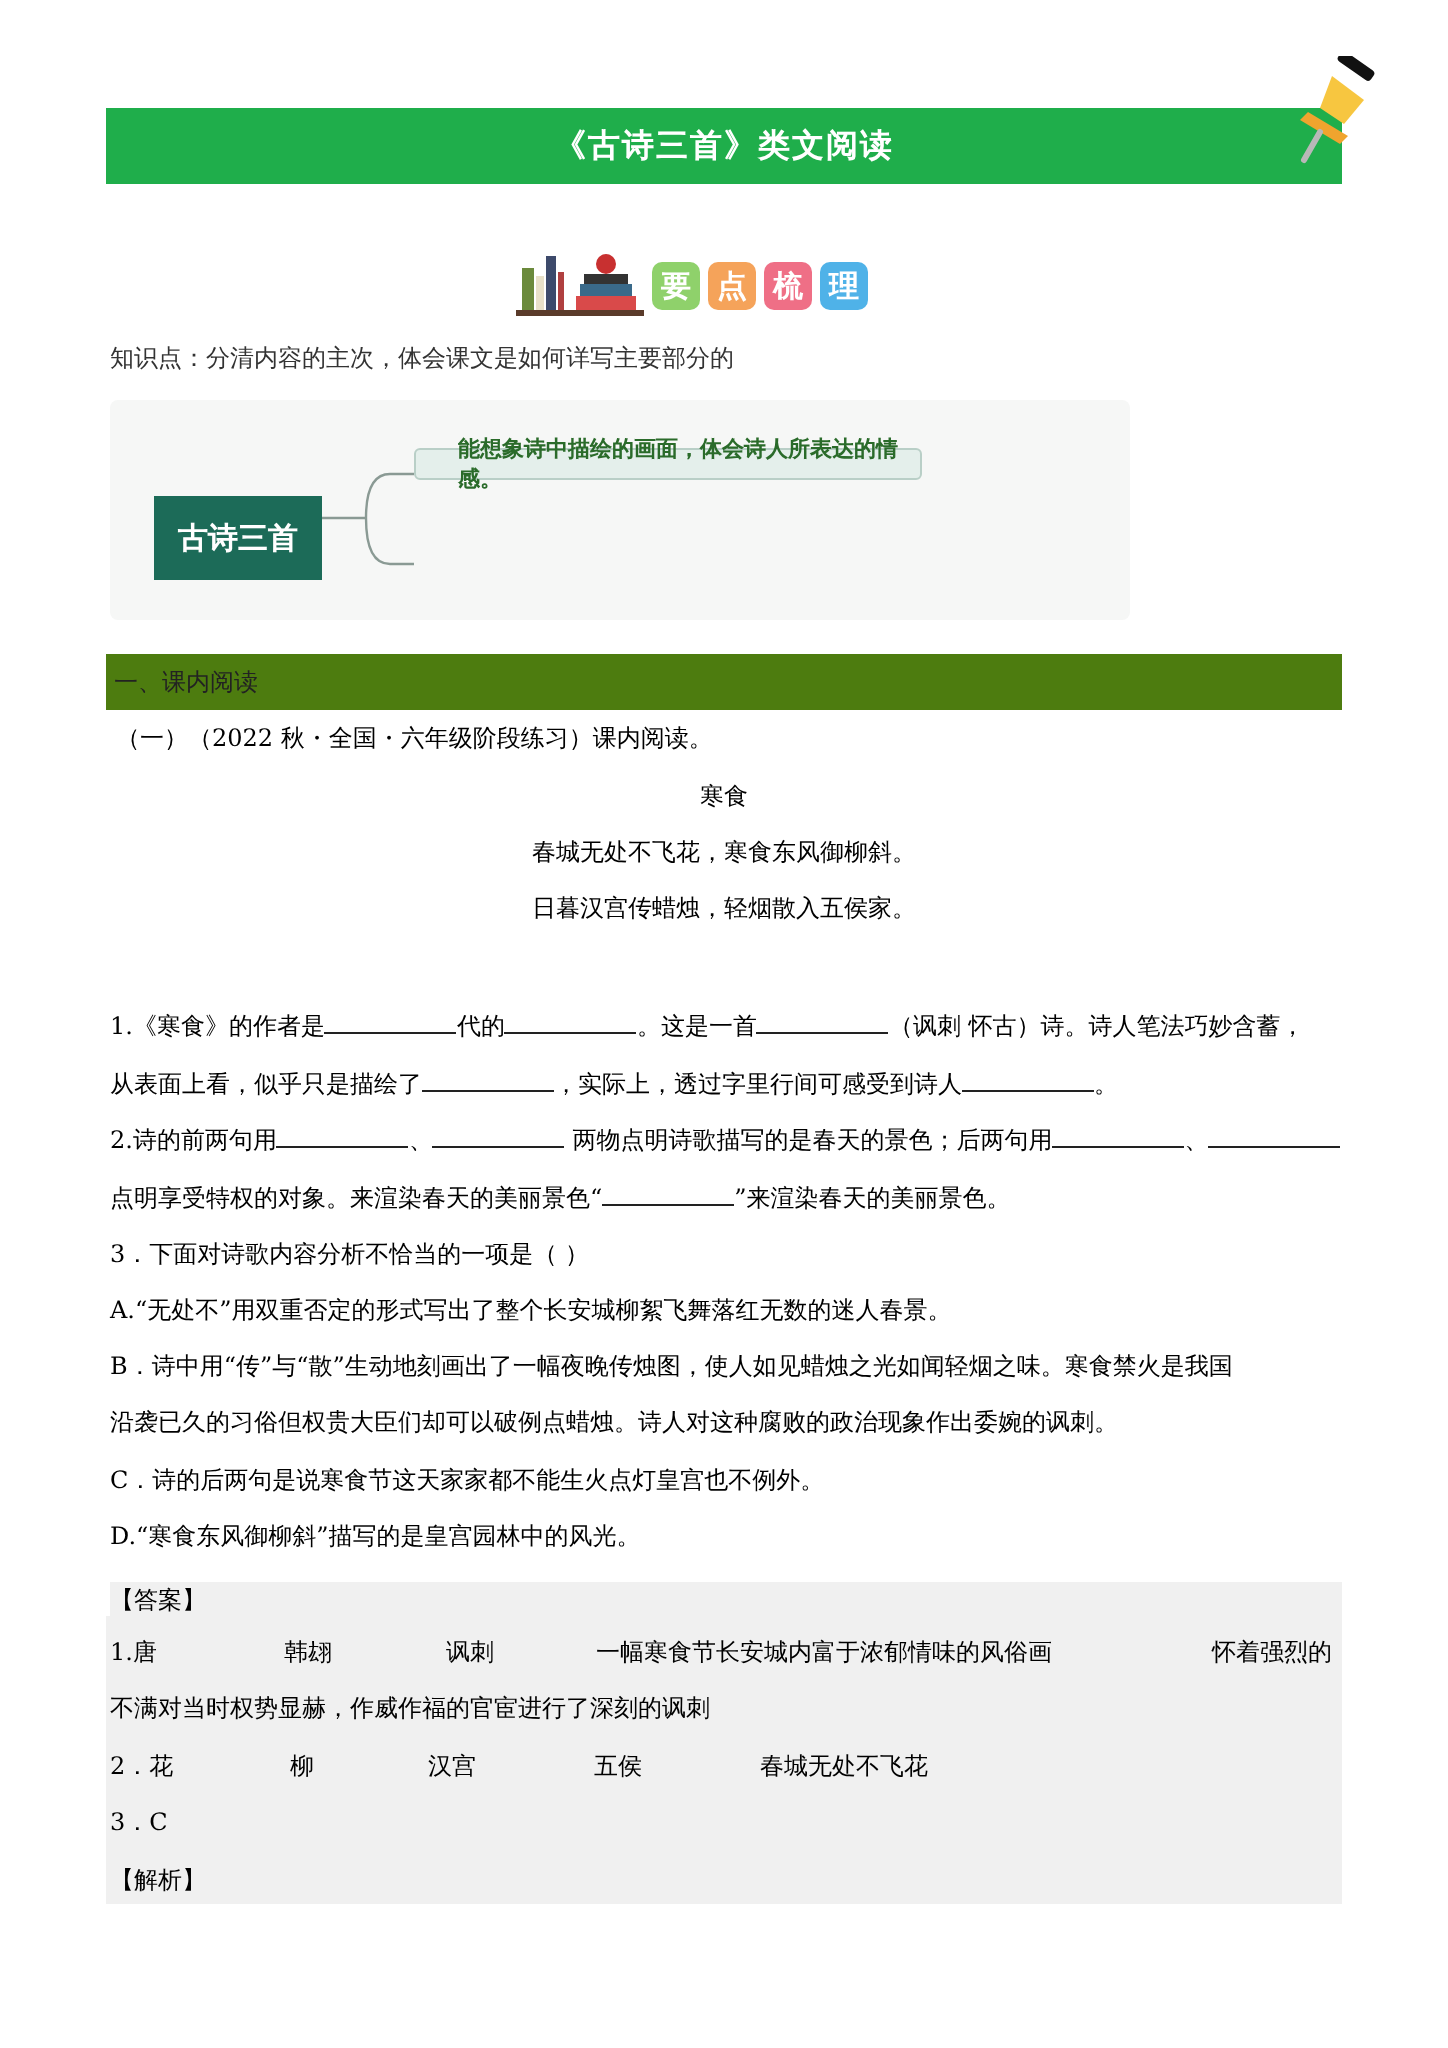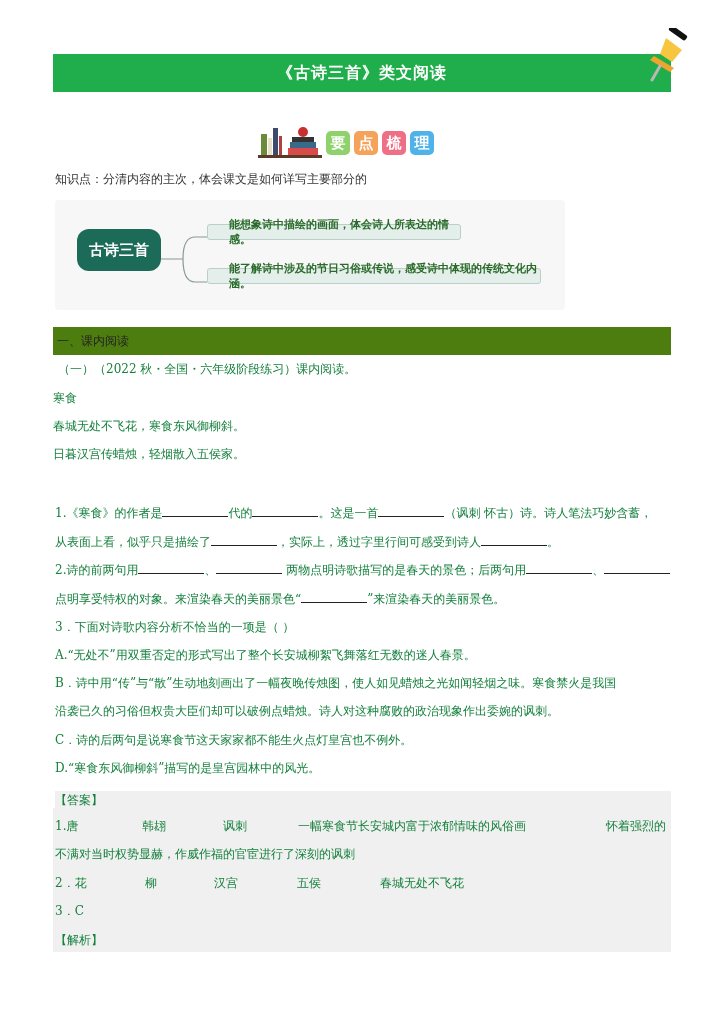--- a/index.html
+++ b/index.html
@@ -9,30 +9,30 @@
   .title-bar { left:53px; top:54px; width:618px; height:38px; background:#1fae4b;
                display:flex; align-items:center; justify-content:center; }
   .title-bar span { color:#fff; font-family:"DejaVu Sans", sans-serif; font-size:16px; font-weight:bold; letter-spacing:1px; }
   .pin { left:640px; top:28px; width:52px; height:56px; }
   .badge-row { left:258px; top:124px; height:34px; display:flex; align-items:flex-end; gap:4px; }
   .books { width:64px; height:34px; position:relative; }
   .badge { width:24px; height:24px; border-radius:5px; color:#fff; font-family:"DejaVu Sans", sans-serif;
            font-size:15px; font-weight:bold; display:flex; align-items:center; justify-content:center; margin-bottom:3px; }
   .knowledge { left:55px; top:171px; font-size:12px; color:#333; }
   .mindmap { left:55px; top:200px; width:510px; height:110px; background:#f6f7f6; border-radius:4px; }
-  .mm-root { left:22px; top:29px; width:84px; height:42px; background:#1c6b58; border-radius:12px;
+  .mm-root { left:22px; top:48px; width:84px; height:42px; background:#1c6b58; border-radius:0;
              color:#fff; font-family:"DejaVu Sans", sans-serif; font-weight:bold; font-size:15px;
              display:flex; align-items:center; justify-content:center; }
   .mm-node { height:16px; background:#e4efeb; border:1px solid #b9cfc7; border-radius:3px;
              color:#2a6b2a; font-family:"DejaVu Sans", sans-serif; font-weight:bold; font-size:11px;
              display:flex; align-items:center; padding-left:21px; box-sizing:border-box; }
   .section-head { left:53px; top:327px; width:618px; height:28px; background:#4d7c0f;
                   font-size:12px; display:flex; align-items:center; padding-left:4px; box-sizing:border-box; }
-  .line { font-size:12px; color:#15803d; white-space:nowrap; }
-  .center { left:53px; width:618px; text-align:left; }
+  .line { font-size:12px; color:#000000; white-space:nowrap; }
+  .center { left:53px; width:618px; text-align:center; }
   .answer-box { left:53px; top:808px; width:618px; height:144px; background:#f0f0f0; }
   .blank { display:inline-block; border-bottom:1px solid #222; width:66px; height:11px; vertical-align:baseline; }
 </style>
 </head>
 <body>
 
 <div class="abs title-bar">
   <span>《古诗三首》类文阅读</span>
 </div>
 <div class="abs pin">
@@ -65,21 +65,20 @@
 </div>
 
 <div class="abs knowledge">知识点：分清内容的主次，体会课文是如何详写主要部分的</div>
 
 <div class="abs mindmap">
   <svg class="abs" style="left:0;top:0" width="510" height="110">
     <path d="M106 59 L128 59 M128 59 Q128 37 140 37 L152 37 M128 59 Q128 82 140 82 L152 82" stroke="#8a9a94" stroke-width="1.2" fill="none"></path>
   </svg>
   <div class="abs mm-root">古诗三首</div>
   <div class="abs mm-node" style="left:152px;top:24px;width:254px">能想象诗中描绘的画面，体会诗人所表达的情感。</div>
-  <div class="abs mm-node" style="left:152px;top:68px;width:334px">能了解诗中涉及的节日习俗或传说，感受诗中体现的传统文化内涵。</div>
 </div>
 
 <div class="abs section-head">一、课内阅读</div>
 
 <div class="abs line" style="left:58px;top:361px">（一）（2022 秋・全国・六年级阶段练习）课内阅读。</div>
 
 <div class="abs line center" style="top:390px">寒食</div>
 <div class="abs line center" style="top:418px">春城无处不飞花，寒食东风御柳斜。</div>
 <div class="abs line center" style="top:446px">日暮汉宫传蜡烛，轻烟散入五侯家。</div>
 

